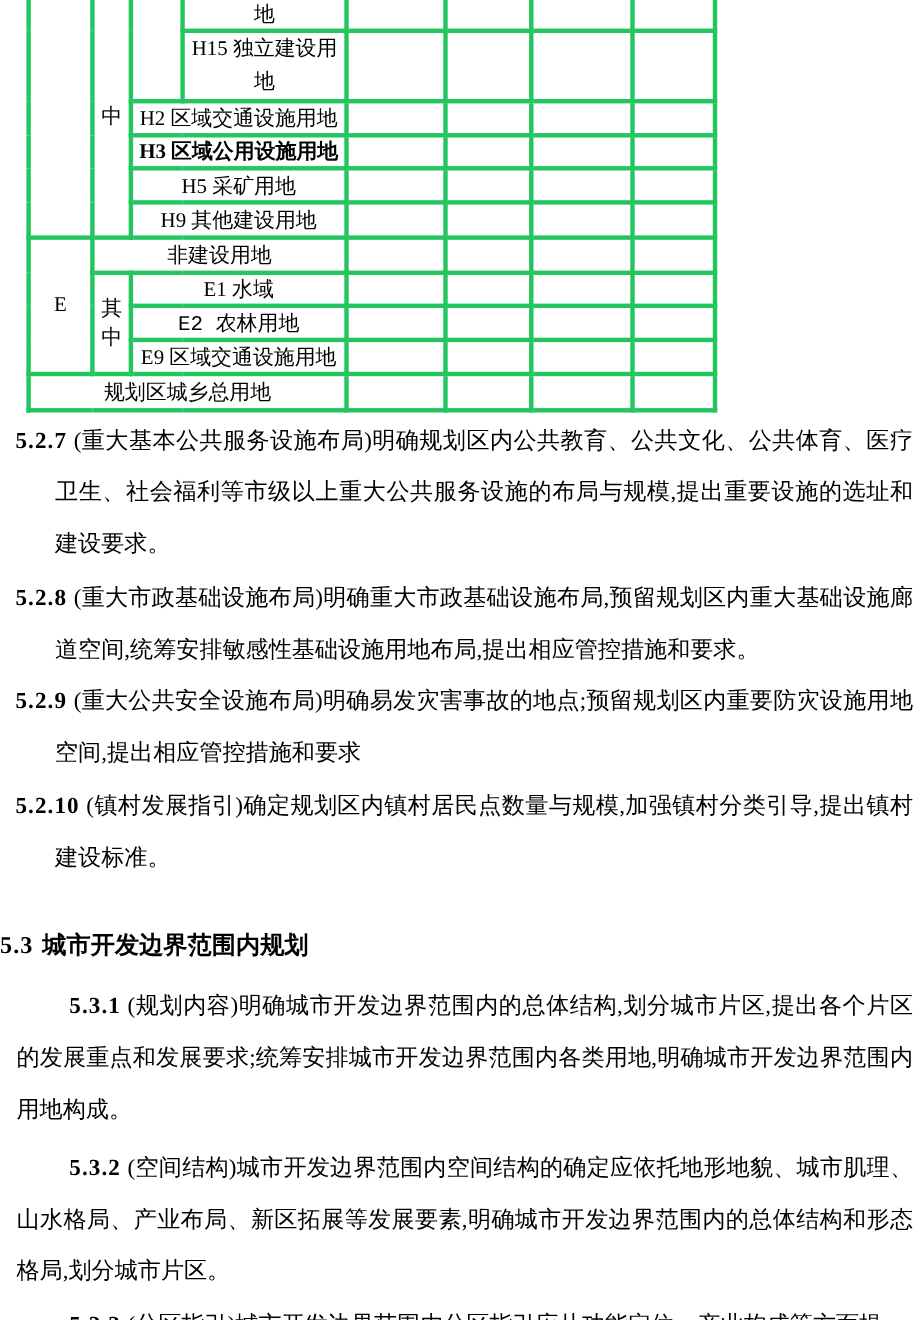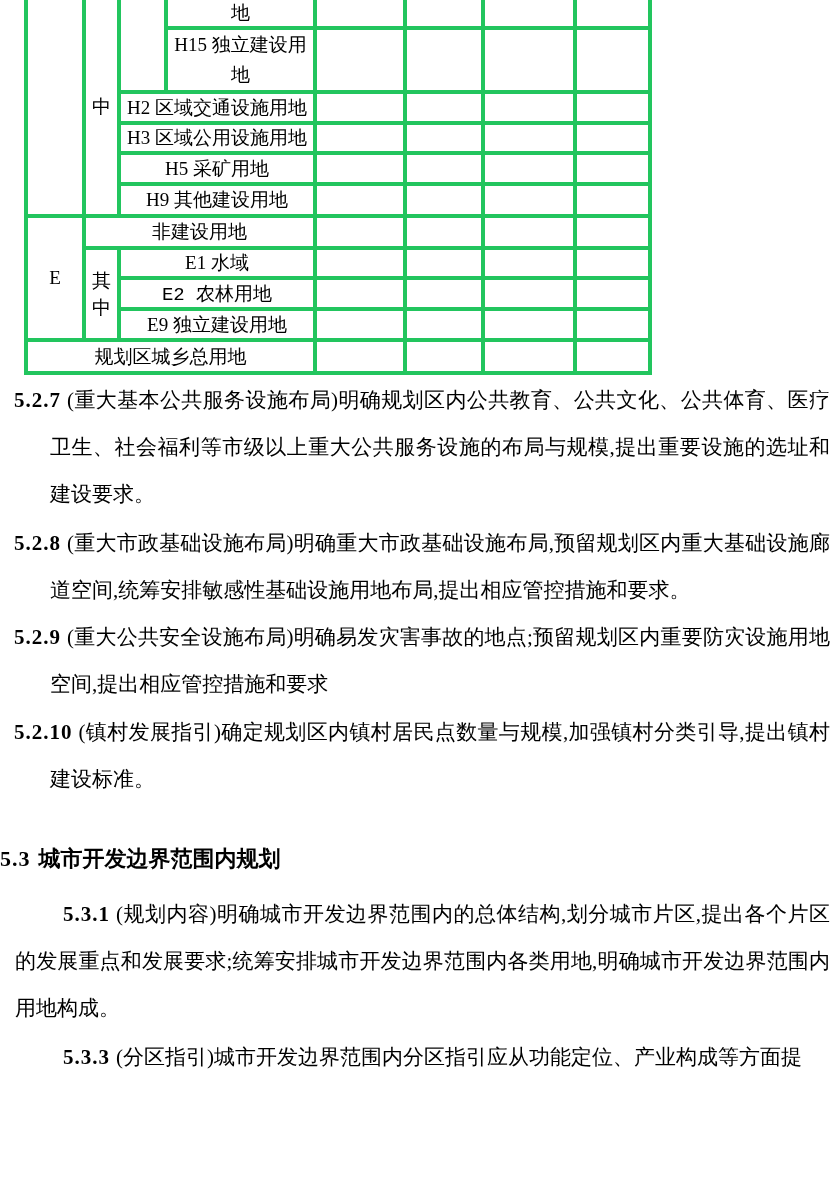--- a/index.html
+++ b/index.html
@@ -25,21 +25,21 @@
     border: 4px solid #22c55e;
     text-align: center;
     vertical-align: middle;
     padding: 0;
     overflow: hidden;
   }
   .land-table tr.r1 > td { border-top: none; }
   tr.r1  { height: 20px; }
   tr.r2  { height: 62px; }
   tr.r3  { height: 31px; }
-  tr.r4  { height: 28px; }
+  tr.r4  { height: 28px; font-weight: bold; }
   tr.r5  { height: 31px; }
   tr.r6  { height: 32px; }
   tr.r7  { height: 32px; }
   tr.r8  { height: 29px; }
   tr.r9  { height: 31px; font-family: Liberation Mono, monospace; }
   tr.r10 { height: 31px; }
   tr.r11 { height: 33px; }
   .c-among-cont { vertical-align: top; line-height: 18px; }
   .vert-label {
     display: inline-block;
@@ -157,21 +157,21 @@
       <td></td>
     </tr>
     <tr class="r9">
       <td colspan="2"><span>E2 农林用地</span></td>
       <td></td>
       <td></td>
       <td></td>
       <td></td>
     </tr>
     <tr class="r10">
-      <td colspan="2"><span>E9 独立建设用地</span></td>
+      <td colspan="2"><span>E9 区域交通设施用地</span></td>
       <td></td>
       <td></td>
       <td></td>
       <td></td>
     </tr>
     <tr class="r11">
       <td colspan="4"><span>规划区城乡总用地</span></td>
       <td></td>
       <td></td>
       <td></td>
@@ -185,16 +185,17 @@
   <p class="para hang"><b class="num">5.2.8</b><span>(重大市政基础设施布局)明确重大市政基础设施布局,预留规划区内重大基础设施廊道空间,统筹安排敏感性基础设施用地布局,提出相应管控措施和要求。</span></p>
 
   <p class="para hang p929"><b class="num">5.2.9</b><span>(重大公共安全设施布局)明确易发灾害事故的地点;预留规划区内重要防灾设施用地空间,提出相应管控措施和要求</span></p>
 
   <p class="para hang p9210"><b class="num">5.2.10</b><span>(镇村发展指引)确定规划区内镇村居民点数量与规模,加强镇村分类引导,提出镇村建设标准。</span></p>
 
   <h2 class="heading"><span class="num">5.3</span><span>城市开发边界范围内规划</span></h2>
 
   <p class="para indent p531"><b class="num">5.3.1</b><span>(规划内容)明确城市开发边界范围内的总体结构,划分城市片区,提出各个片区的发展重点和发展要求;统筹安排城市开发边界范围内各类用地,明确城市开发边界范围内用地构成。</span></p>
 
+  <p class="para indent p532"><b class="num">5.3.2</b><span>(空间结构)城市开发边界范围内空间结构的确定应依托地形地貌、城市肌理、山水格局、产业布局、新区拓展等发展要素,明确城市开发边界范围内的总体结构和形态格局,划分城市片区。</span></p>
 
   <p class="para indent p533"><b class="num">5.3.3</b><span>(分区指引)城市开发边界范围内分区指引应从功能定位、产业构成等方面提</span></p>
 
 </div>
 
 </body></html>

